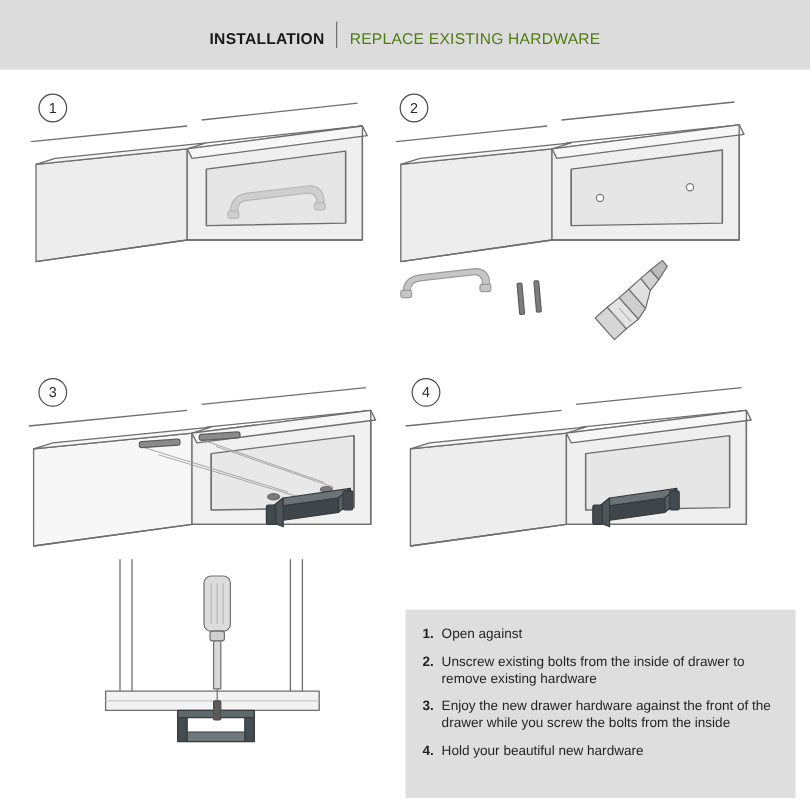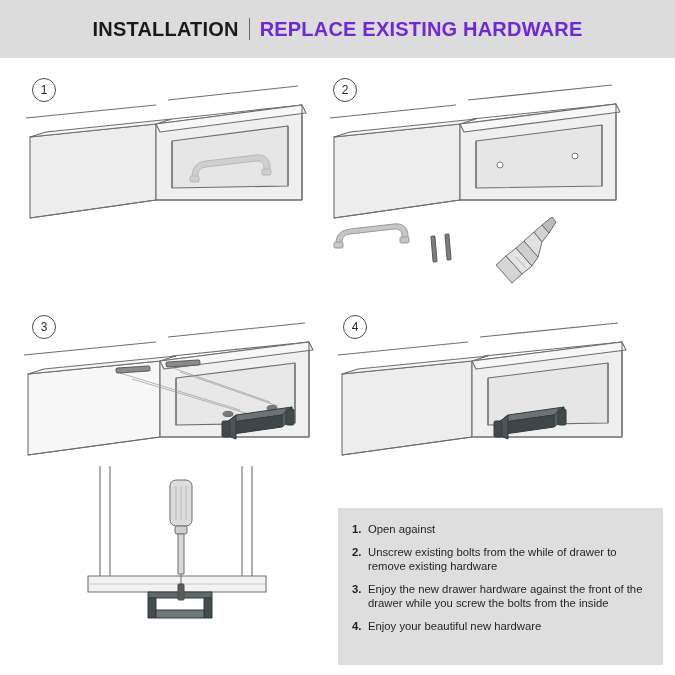--- a/index.html
+++ b/index.html
@@ -29,39 +29,39 @@
     top: 0;
     width: 675px;
     height: 58px;
     background: #dcdcdc;
     display: flex;
     align-items: center;
     justify-content: center;
   }
   .header-inner {
     display: flex;
-    align-items: flex-start;
-    font-size: 20px;
+    align-items: flex-end;
+    font-size: 13px;
     letter-spacing: 0.2px;
     white-space: nowrap;
   }
   .header-strong {
     font-weight: bold;
     color: #1a1a1a;
   }
   .header-divider {
     display: inline-block;
     width: 1px;
     height: 22px;
     background: #6d6d6d;
     margin: 0 10px;
   }
   .header-light {
-    font-weight: bold;
-    color: #6d28d9;
+    font-weight: normal;
+    color: #4d7c0f;
   }
 
   
   .panel {
     position: absolute;
   }
   .step-badge {
     position: absolute;
     width: 22px;
     height: 22px;
@@ -335,25 +335,25 @@
     </svg>
   </div>
 
   <div class="instructions">
     <div class="ins-item">
       <span class="ins-num">1.</span>
       <span class="ins-text">Open against</span>
     </div>
     <div class="ins-item">
       <span class="ins-num">2.</span>
-      <span class="ins-text">Unscrew existing bolts from the while of drawer to remove existing hardware</span>
+      <span class="ins-text">Unscrew existing bolts from the inside of drawer to remove existing hardware</span>
     </div>
     <div class="ins-item">
       <span class="ins-num">3.</span>
       <span class="ins-text">Enjoy the new drawer hardware against the front of the drawer while you screw the bolts from the inside</span>
     </div>
     <div class="ins-item">
       <span class="ins-num">4.</span>
-      <span class="ins-text">Enjoy your beautiful new hardware</span>
+      <span class="ins-text">Hold your beautiful new hardware</span>
     </div>
   </div>
 
 </div>
 
 </body></html>

